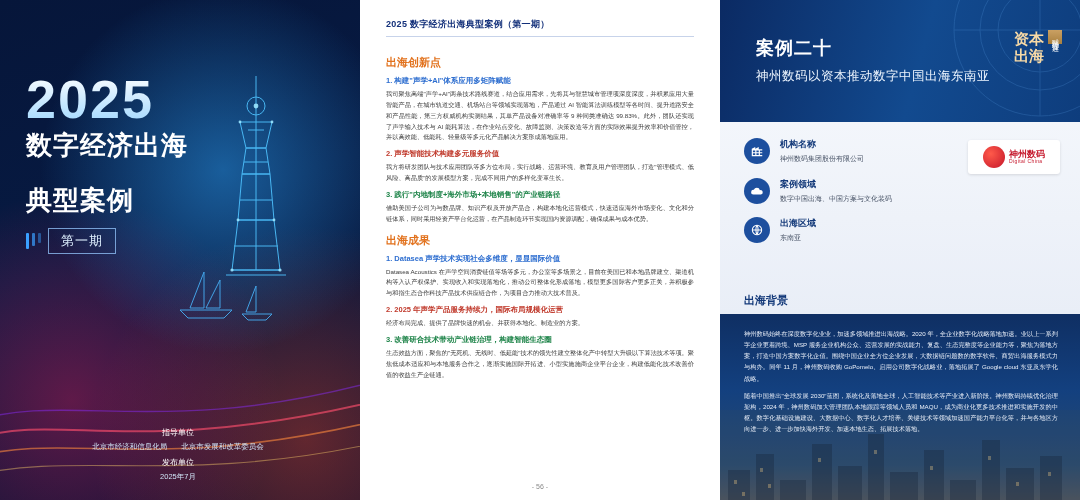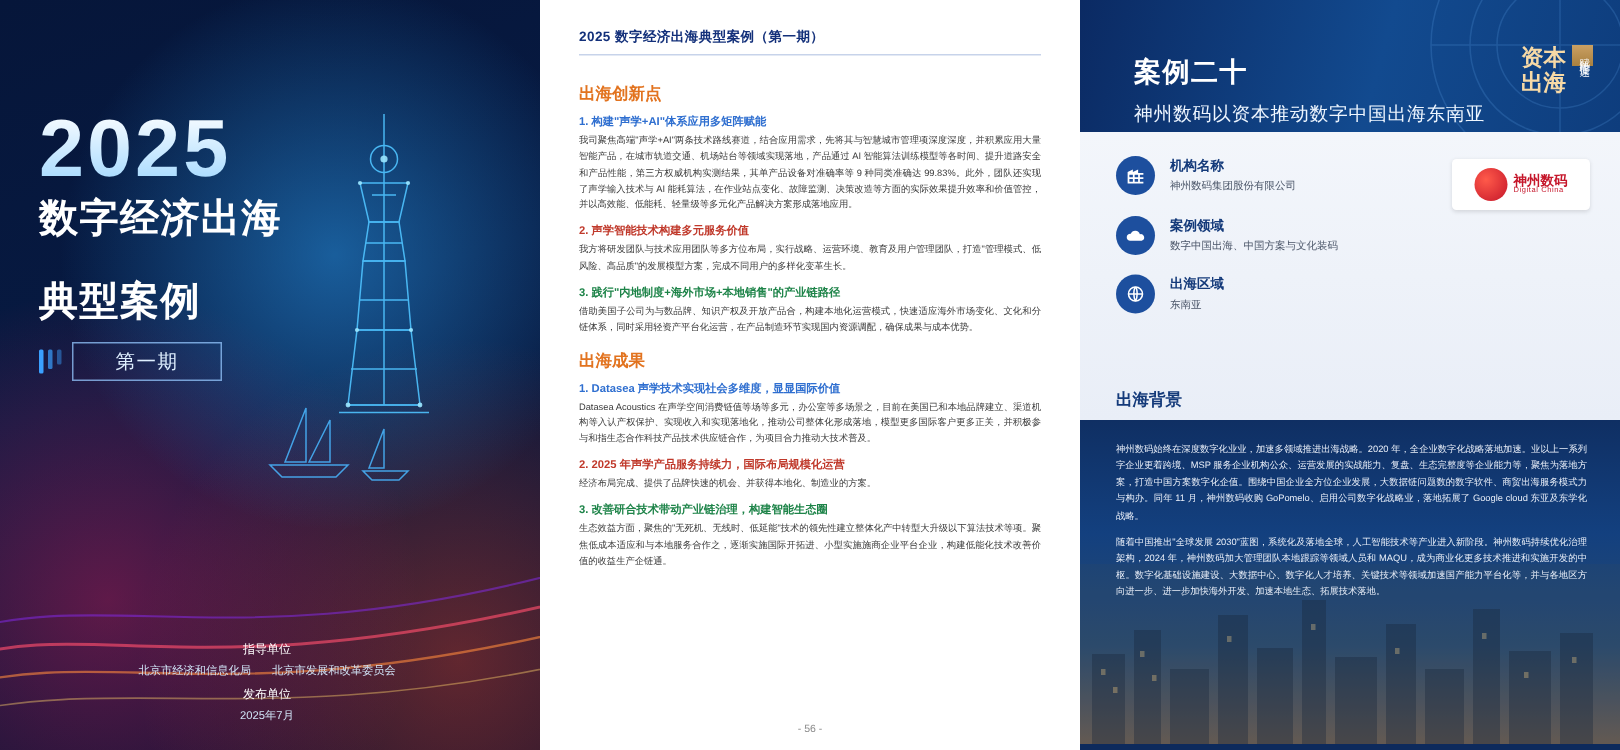--- a/index.html
+++ b/index.html
@@ -20,40 +20,40 @@
   .cover-title{position:absolute;left:26px;top:72px;color:#ffffff;}
   .y2025{font-size:54px;font-weight:bold;letter-spacing:2px;line-height:1;
     background:linear-gradient(180deg,#ffffff 0%,#9fd7ff 100%);-webkit-background-clip:text;background-clip:text;color:transparent;}
   .c-line1{font-size:26px;font-weight:bold;margin-top:2px;letter-spacing:1px;color:#ffffff;}
   .c-line2{font-size:26px;font-weight:bold;margin-top:20px;letter-spacing:1px;color:#ffffff;}
   .issue{position:absolute;left:26px;top:228px;display:flex;align-items:center;gap:7px;}
   .issue-bars{display:flex;gap:3px;}
   .issue-bars i{display:block;width:3px;height:16px;background:#3aa0ff;border-radius:1px;}
   .issue-bars i:nth-child(2){opacity:.7;height:13px;}
   .issue-bars i:nth-child(3){opacity:.45;height:10px;}
-  .issue-box{border:1px solid rgba(150,200,255,.75);color:#dff0ff;font-size:13px;padding:3px 28px;letter-spacing:1px;}
+  .issue-box{border:1px solid rgba(150,200,255,.75);color:#dff0ff;font-size:13px;padding:3px 12px;letter-spacing:1px;}
   .cover-foot{position:absolute;left:0;right:4px;bottom:16px;text-align:center;color:#cfe2f5;font-size:7.5px;line-height:1.9;}
   .cover-foot .lbl{color:#ffffff;font-size:8px;}
   .foot-row{display:flex;justify-content:center;gap:14px;}
 
   
   .mid{position:relative;width:360px;height:500px;background:#ffffff;flex:0 0 360px;padding:0;}
   .mid-head{position:relative;margin:18px 26px 0 26px;padding-bottom:6px;color:#13307a;font-size:9px;font-weight:bold;letter-spacing:.3px;}
   .mid-head:after{content:"";position:absolute;left:0;right:0;bottom:0;height:1px;background:#c7d3ea;}
   .mid-body{padding:10px 26px 0 26px;}
   .sec-title{color:#e2731f;font-size:11px;font-weight:bold;margin:8px 0 5px;}
   .sub-title{color:#2f6fd0;font-size:7.5px;font-weight:bold;margin:6px 0 3px;}
   .sub-title.red{color:#c0392b;}
   .sub-title.green{color:#1e8449;}
   .para{color:#3a3a3a;font-size:6.2px;line-height:1.75;text-align:justify;margin:0 0 4px;}
   .pagenum{position:absolute;left:0;right:0;bottom:10px;text-align:center;color:#8a8a8a;font-size:7px;}
 
   
   .right{position:relative;width:360px;height:500px;flex:0 0 360px;overflow:hidden;background:#0d2a5c;}
-  .right-top{position:relative;height:88px;background:linear-gradient(105deg,#0b2a63 0%,#124a8f 55%,#0e3d7d 100%);overflow:hidden;padding-left:24px;}
+  .right-top{position:relative;height:122px;background:linear-gradient(105deg,#0b2a63 0%,#124a8f 55%,#0e3d7d 100%);overflow:hidden;padding-left:24px;}
   .rt-deco{position:absolute;right:-40px;top:-40px;width:220px;height:200px;opacity:.35;}
   .case-no{position:absolute;left:36px;top:36px;color:#ffffff;font-size:18px;font-weight:bold;letter-spacing:1px;}
   .case-title{position:absolute;left:36px;top:68px;color:#eef6ff;font-size:12.5px;letter-spacing:.5px;}
   .badge{position:absolute;right:18px;top:30px;display:flex;align-items:flex-start;gap:4px;}
   .badge-text{color:#f3c98b;font-size:15px;font-weight:bold;line-height:1.15;text-align:right;
     background:linear-gradient(180deg,#ffe9bd,#d9a martial);}
   .badge-text{background:none;color:#f6d9a6;}
   .badge-side{writing-mode:vertical-rl;background:linear-gradient(180deg,#caa063,#a8803f);color:#ffffff;font-size:7px;padding:3px 2px;letter-spacing:2px;}
   .right-mid{position:relative;height:176px;background:linear-gradient(180deg,#f3f6fb 0%,#e9eef7 100%);padding:16px 20px 0 24px;}
   .info-row{display:flex;align-items:center;gap:10px;margin-bottom:13px;}

